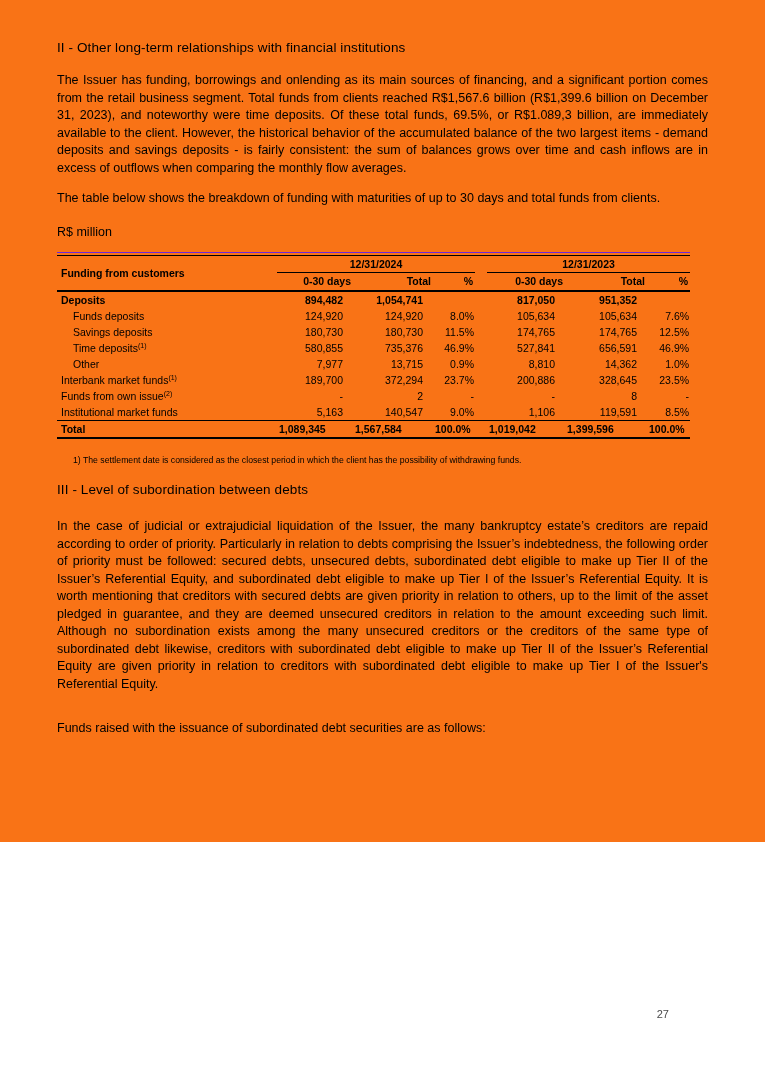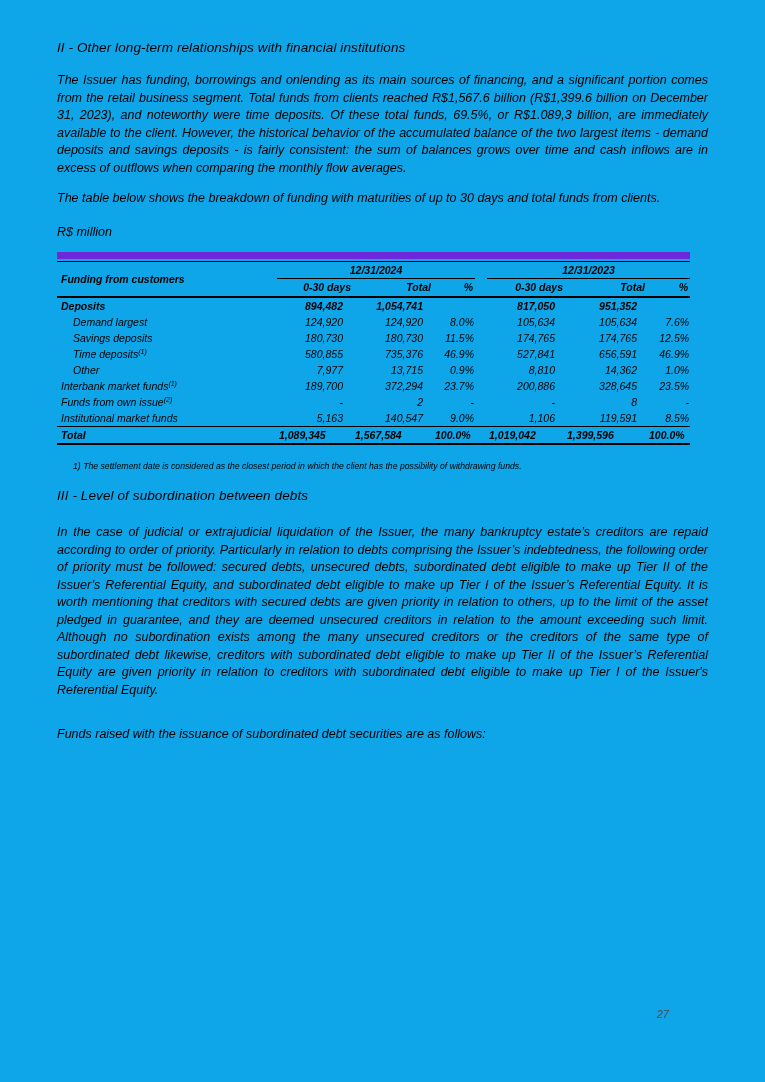--- a/index.html
+++ b/index.html
@@ -4,38 +4,38 @@
 <style>
   * { box-sizing: border-box; }
   html, body { margin: 0; padding: 0; }
   body {
     width: 765px; height: 1082px;
     background: #ffffff;
     font-family: "Liberation Sans", sans-serif;
     color: #000;
     overflow: hidden;
   }
-  .page { position: relative; width: 765px; height: 1082px; background: #0ea5e9; font-style: italic; }
+  .page { position: relative; width: 765px; height: 842px; background: #f97316; }
   .content { padding: 40px 57px 0 57px; }
 
   h2.sec-heading {
     font-size: 13.5px; font-weight: 400; margin: 0 0 17px 0; letter-spacing: 0.1px;
   }
   h2.sec-heading-iii { margin: 12px 0 21px 0; }
   p.body-para {
     font-size: 12.5px; line-height: 17.5px; text-align: justify;
     margin: 0 0 13px 0;
   }
   p.unit-caption { font-size: 12.5px; margin: 17px 0 13px 0; }
   p.last-para { margin: 27px 0 0 0; text-align: left; }
 
   
   .table-rule-wrap {
     width: 633px;
-    border-top: 7px solid #6d28d9;
+    border-top: 1px solid #6d28d9;
     padding-top: 2px;
   }
   table.fin-table {
     width: 633px; border-collapse: collapse; table-layout: fixed;
     border-top: 1px solid #000;
     font-size: 10.5px;
   }
   .fin-table th, .fin-table td { padding: 2px 2px; overflow: hidden; white-space: nowrap; }
   .fin-table thead th { font-weight: bold; }
   th.rowhead {
@@ -114,21 +114,21 @@
             <td class="lbl"><span>Deposits</span></td>
             <td class="num">894,482</td>
             <td class="num">1,054,741</td>
             <td class="pct"></td>
             <td></td>
             <td class="num">817,050</td>
             <td class="num">951,352</td>
             <td class="pct"></td>
           </tr>
           <tr>
-            <td class="lbl ind"><span>Demand largest</span></td>
+            <td class="lbl ind"><span>Funds deposits</span></td>
             <td class="num">124,920</td>
             <td class="num">124,920</td>
             <td class="pct">8.0%</td>
             <td></td>
             <td class="num">105,634</td>
             <td class="num">105,634</td>
             <td class="pct">7.6%</td>
           </tr>
           <tr>
             <td class="lbl ind"><span>Savings deposits</span></td>

